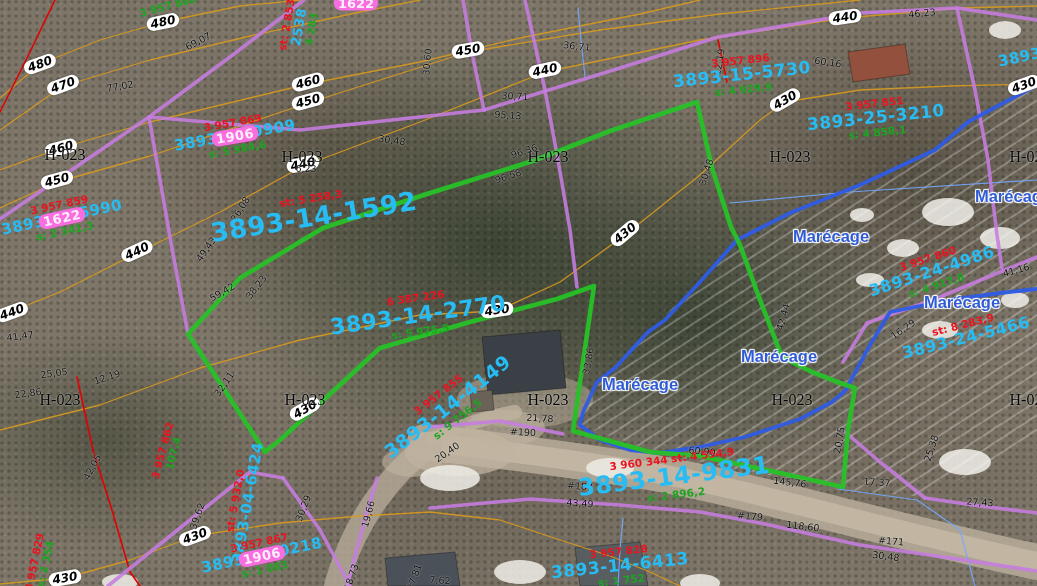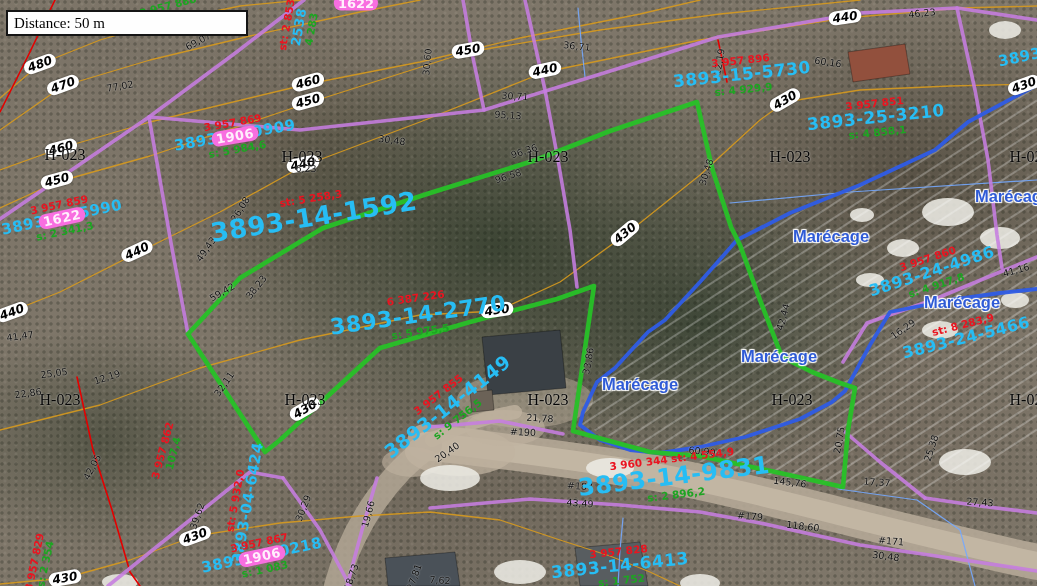--- a/index.html
+++ b/index.html
@@ -271,16 +271,13 @@
         <div class="p-green">107,4</div>
       </div>
       <div class="lbl parcel" style="left: 40px; top: 563px; transform: translate(-50%, -50%) rotate(-78deg);">
         <div class="p-red">3 957 829</div>
         <div class="p-green">s: 2 354</div>
       </div>
       <div class="lbl parcel" style="left: 168px; top: 6px; transform: translate(-50%, -50%) rotate(-15deg);">
         <div class="p-green">3 957 888</div>
       </div>
     </div>
-  <div id="scalebox">
-    <span>Distance: 50 m</span>
-  </div>
 </div>
 
 </body></html>

